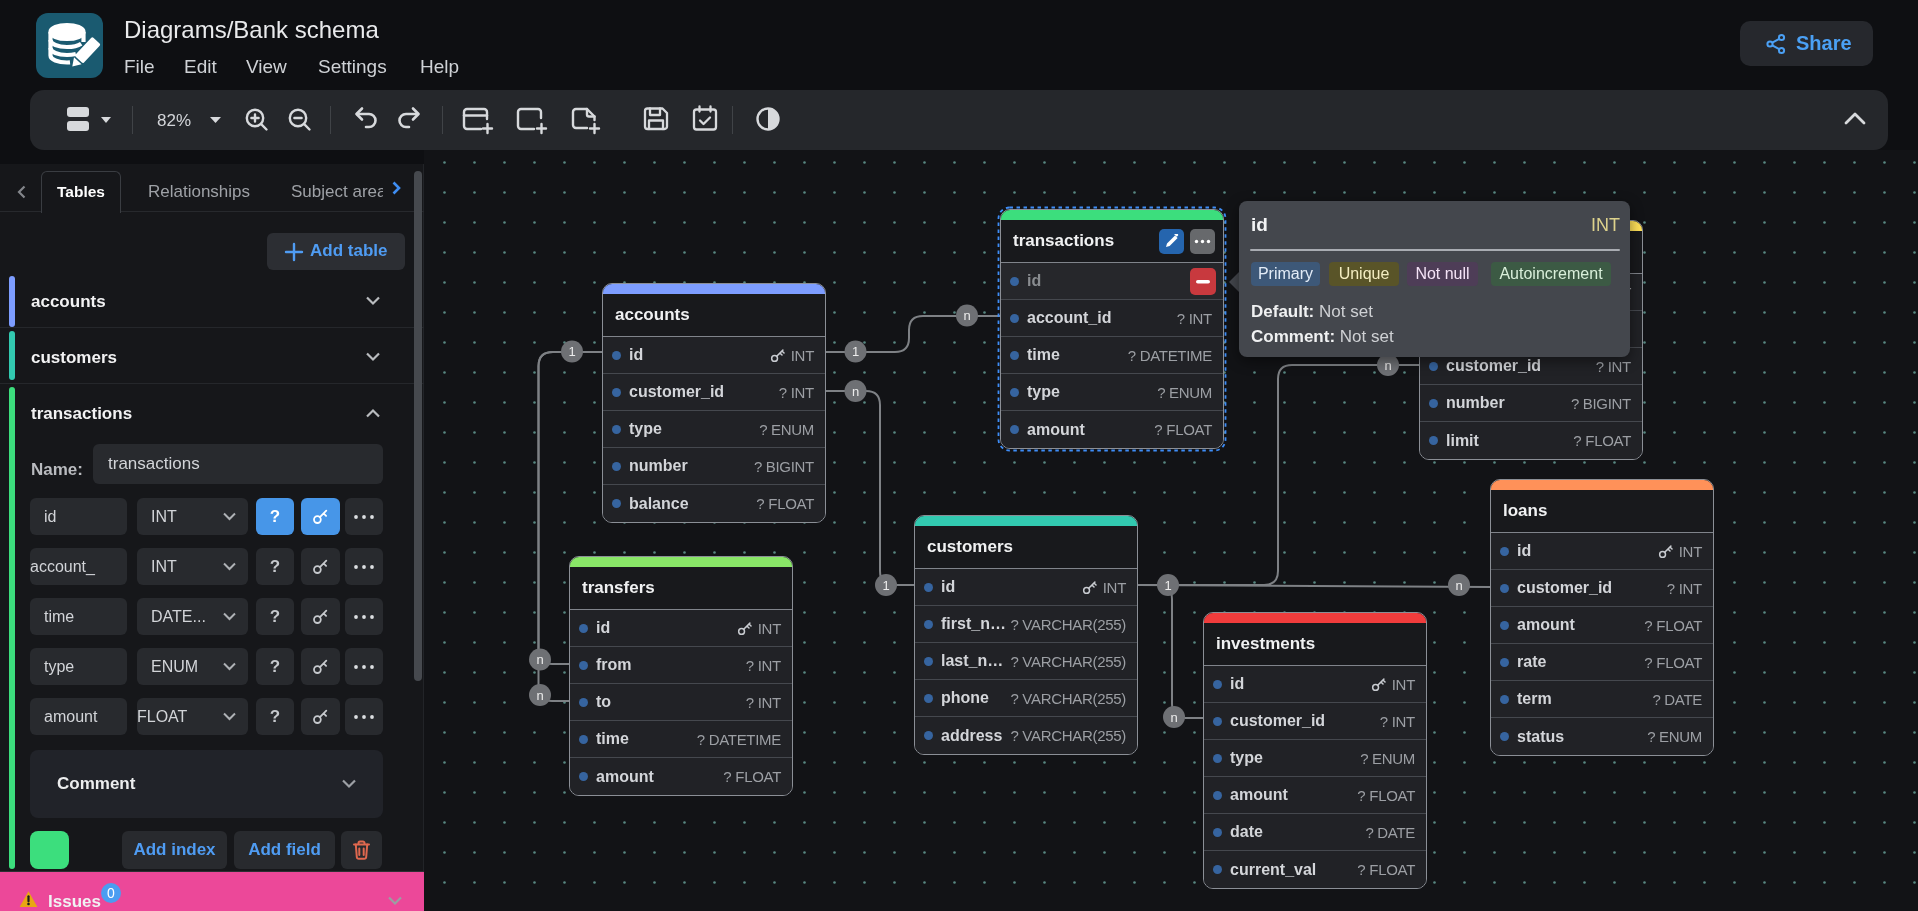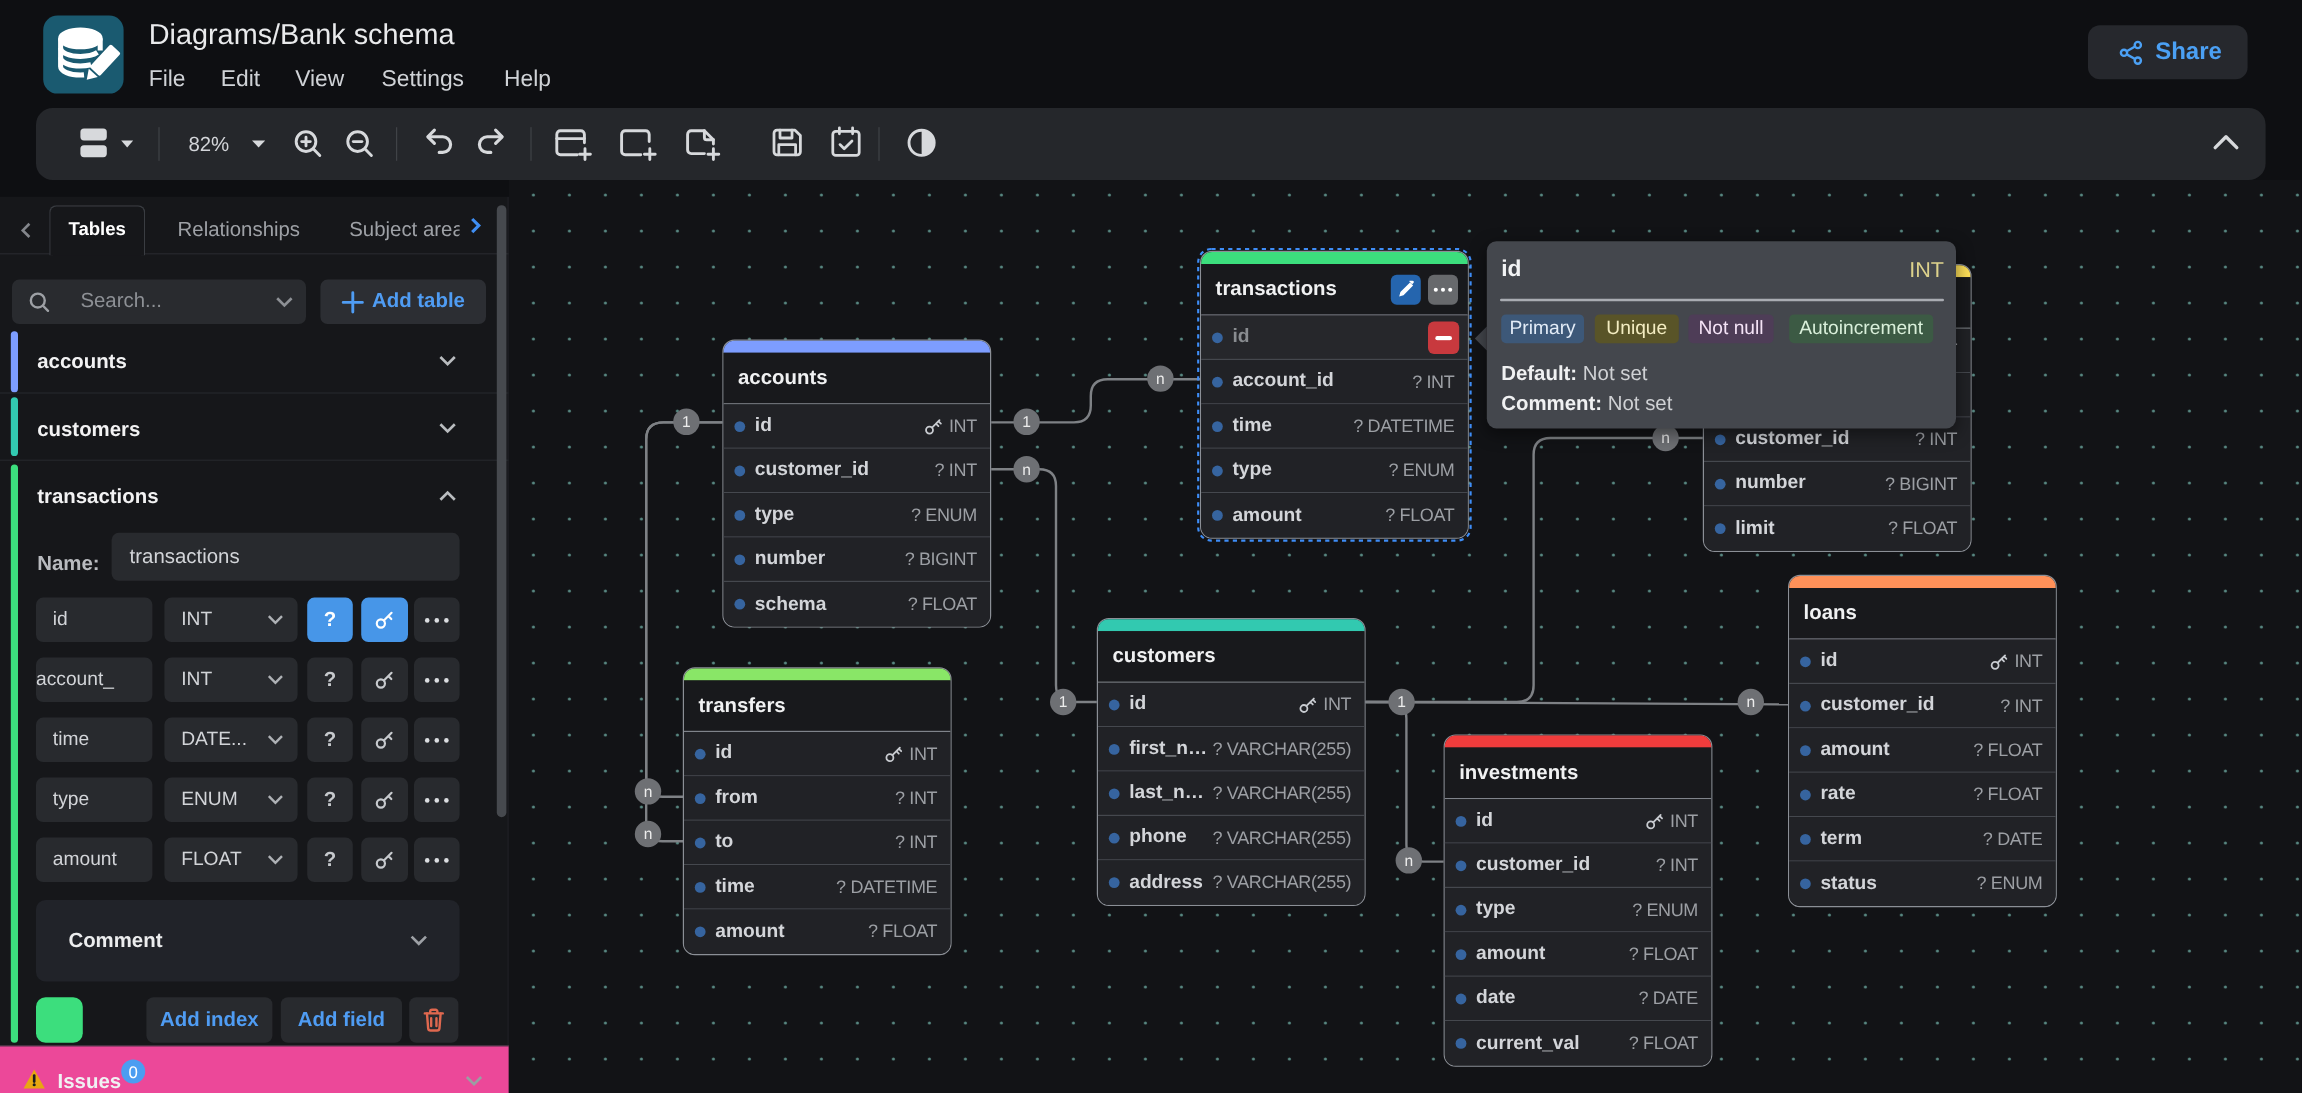--- a/index.html
+++ b/index.html
@@ -182,32 +182,20 @@
     <svg style="position:absolute;left:14px;top:20px;" width="16" height="16" viewBox="0 0 16 16">
         <path d="M10.5 2.5 L5 8 l5.5 5.5" class="chev" style="stroke:#83868b;"></path>
       </svg>
     <div id="tabActive">Tables</div>
     <span class="tab" style="left:148px;">Relationships</span>
     <span class="tab" style="left:291px; width:92px; overflow:hidden; white-space:nowrap; display:inline-block;">Subject area</span>
     <svg style="position:absolute;left:388px;top:16px;" width="16" height="16" viewBox="0 0 16 16">
         <path d="M5.5 2.5 L11 8 l-5.5 5.5" stroke="#3f8ef3" stroke-width="2.6" fill="none"></path>
       </svg>
   </div>
-  <div id="srchbox">
-    <svg style="position:absolute;left:13px;top:9px;" width="20" height="20" viewBox="0 0 20 20">
-      <g stroke-width="2" fill="none" stroke-linecap="round" style="stroke:#9da0a5;">
-        <circle cx="8.5" cy="8.5" r="5.8"></circle>
-          <path d="M12.8 12.8 L17 17"></path>
-      </g>
-    </svg>
-    <span>Search...</span>
-    <svg style="position:absolute;left:218px;top:13px;" width="18" height="12" viewBox="0 0 18 12">
-        <path d="M3 2.5 l6 6 6 -6" class="chev" style="stroke:#8d9095;"></path>
-      </svg>
-  </div>
   <div id="addtbl">
     <svg style="position:absolute;left:17px;top:9px;" width="20" height="20" viewBox="0 0 20 20">
         <path d="M10 2 v16 M2 10 h16" stroke="#4f9cf3" stroke-width="2.4" stroke-linecap="round"></path>
       </svg>
     <span>Add table</span>
   </div>
 
   <div class="accstrip" style="top:112px; height:51px; background:#7d9dff;"></div>
   <div class="acctitle" style="top:128px;">accounts</div>
   <svg style="position:absolute;left:364px;top:131px;" width="18" height="12" viewBox="0 0 18 12">
@@ -321,21 +309,21 @@
   <div class="btn-sq" style="left:345px;top:484px;width:38px;height:37px;">
     <svg style="position:absolute;left:8px;top:16px;" width="22" height="6" viewBox="0 0 22 6">
         <g fill="#dcdee1">
           <circle cx="3" cy="3" r="1.9"></circle>
           <circle cx="11" cy="3" r="1.9"></circle>
           <circle cx="19" cy="3" r="1.9"></circle>
         </g>
       </svg>
   </div>
   <div class="inp" style="left:30px;top:534px;width:97px;height:37px;line-height:37px;"><span style="margin-left:14px;">amount</span></div>
-  <div class="inp" style="left:137px;top:534px;width:111px;height:37px;line-height:37px;"><span style="margin-left:14px;">FLOAT</span>
+  <div class="inp" style="left:137px;top:534px;width:111px;height:37px;line-height:37px;"><span style="">FLOAT</span>
     <svg style="position:absolute;left:84px;top:13px;" width="17" height="11" viewBox="0 0 17 11">
         <path d="M3 2.5 l5.5 5.5 5.5 -5.5" class="chev" style="stroke:#aeb1b5;stroke-width:2;"></path>
       </svg>
   </div>
   <div class="btn-sq" style="left:256px;top:534px;width:38px;height:37px;color:#c6c9cd;font-weight:bold;font-size:17px;text-align:center;line-height:37px;">?</div>
   <div class="btn-sq" style="left:301px;top:534px;width:39px;height:37px;">
     <svg style="position:absolute;left:11px;top:10px;" width="17" height="17" viewBox="0 0 17 17">
       <g stroke="#c6c9cd" stroke-width="1.8" fill="none" stroke-linecap="round">
         <circle cx="5.4" cy="11.6" r="3.4"></circle>
           <path d="M7.9 9.1 L14.3 2.7 M11.6 5.4 l2.5 2.5"></path>
@@ -483,21 +471,21 @@
         <span class="fname">type</span>
         <span class="ftype">? ENUM</span>
       </div>
   <div class="trow">
         <span class="fdot"></span>
         <span class="fname">number</span>
         <span class="ftype">? BIGINT</span>
       </div>
   <div class="trow">
         <span class="fdot"></span>
-        <span class="fname">schema</span>
+        <span class="fname">balance</span>
         <span class="ftype">? FLOAT</span>
       </div>
 </div>
 <div class="tbl" style="left:145px;top:406px;text-align:center;">
   <div class="strip" style="background:#89e667;"></div>
   <div class="thead">transfers</div>
   <div class="trow">
         <span class="fdot"></span>
         <span class="fname">id</span>
         <span class="ftype"><svg class="keyic" width="15" height="15" viewBox="0 0 17 17">

